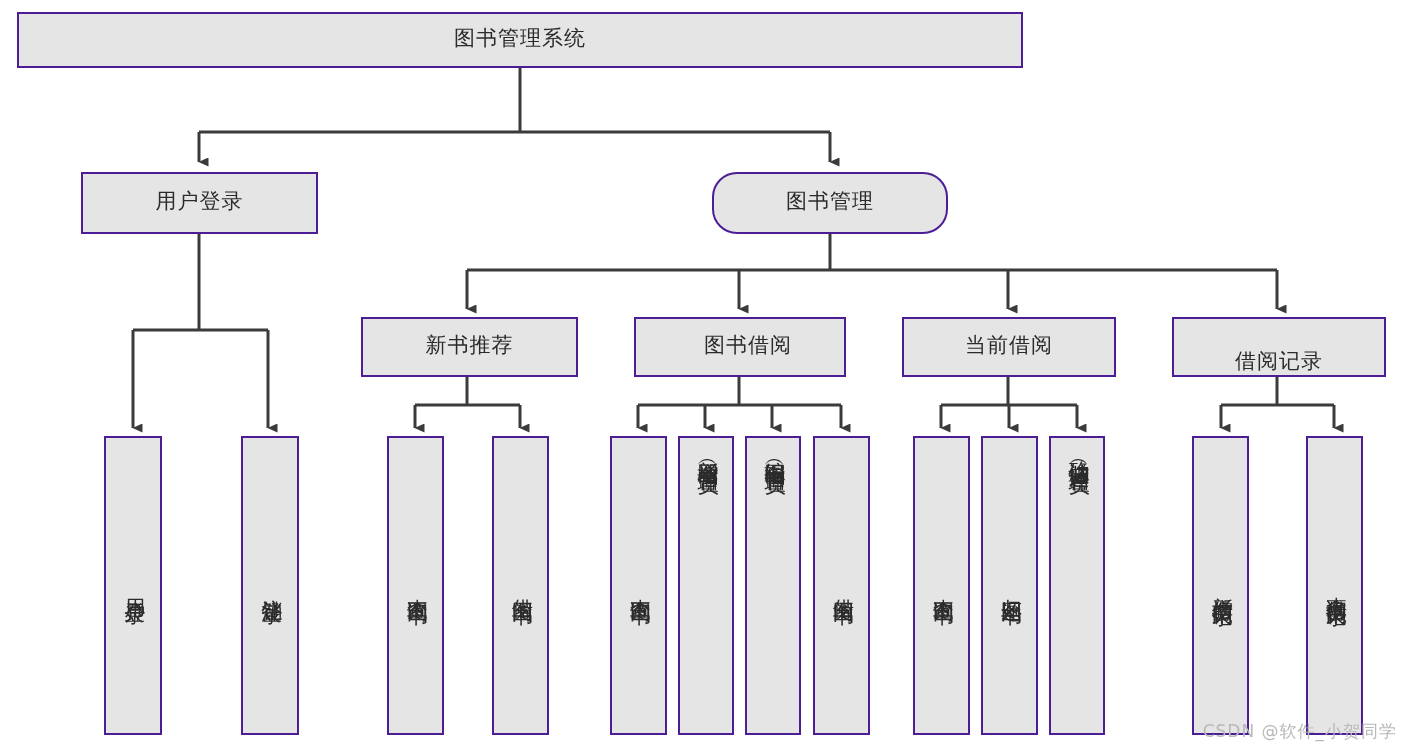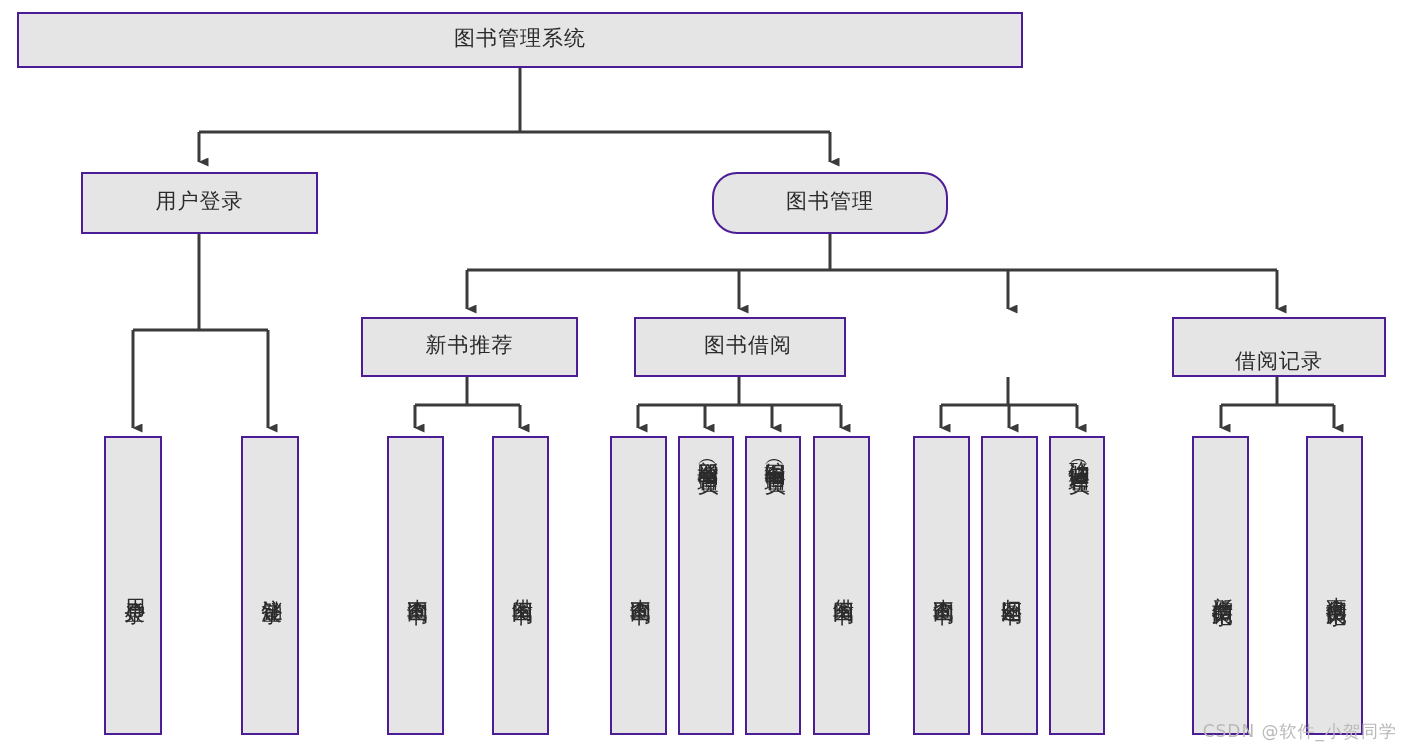--- a/index.html
+++ b/index.html
@@ -139,20 +139,23 @@
   <div class="node node-h" style="left:712px; top:172px; width:236px; height:62px;border-radius:25px;">
     <span>图书管理</span>
   </div>
 
   <div class="node node-h" style="left:361px; top:317px; width:217px; height:60px;">
     <span>新书推荐</span>
   </div>
   <div class="node node-h" style="left:634px; top:317px; width:212px; height:60px;padding-left:16px;">
     <span>图书借阅</span>
   </div>
+  <div class="node node-h" style="left:902px; top:317px; width:214px; height:60px;">
+    <span>当前借阅</span>
+  </div>
   <div class="node node-h" style="left:1172px; top:317px; width:214px; height:60px;align-items:flex-end;">
     <span>借阅记录</span>
   </div>
 
   <div class="node node-v center" style="left:104px; top:436px; width:58px; height:299px;">
     <span class="vtext">用户登录</span>
   </div>
   <div class="node node-v center" style="left:241px; top:436px; width:58px; height:299px;">
     <span class="vtext">注销登录</span>
   </div>

